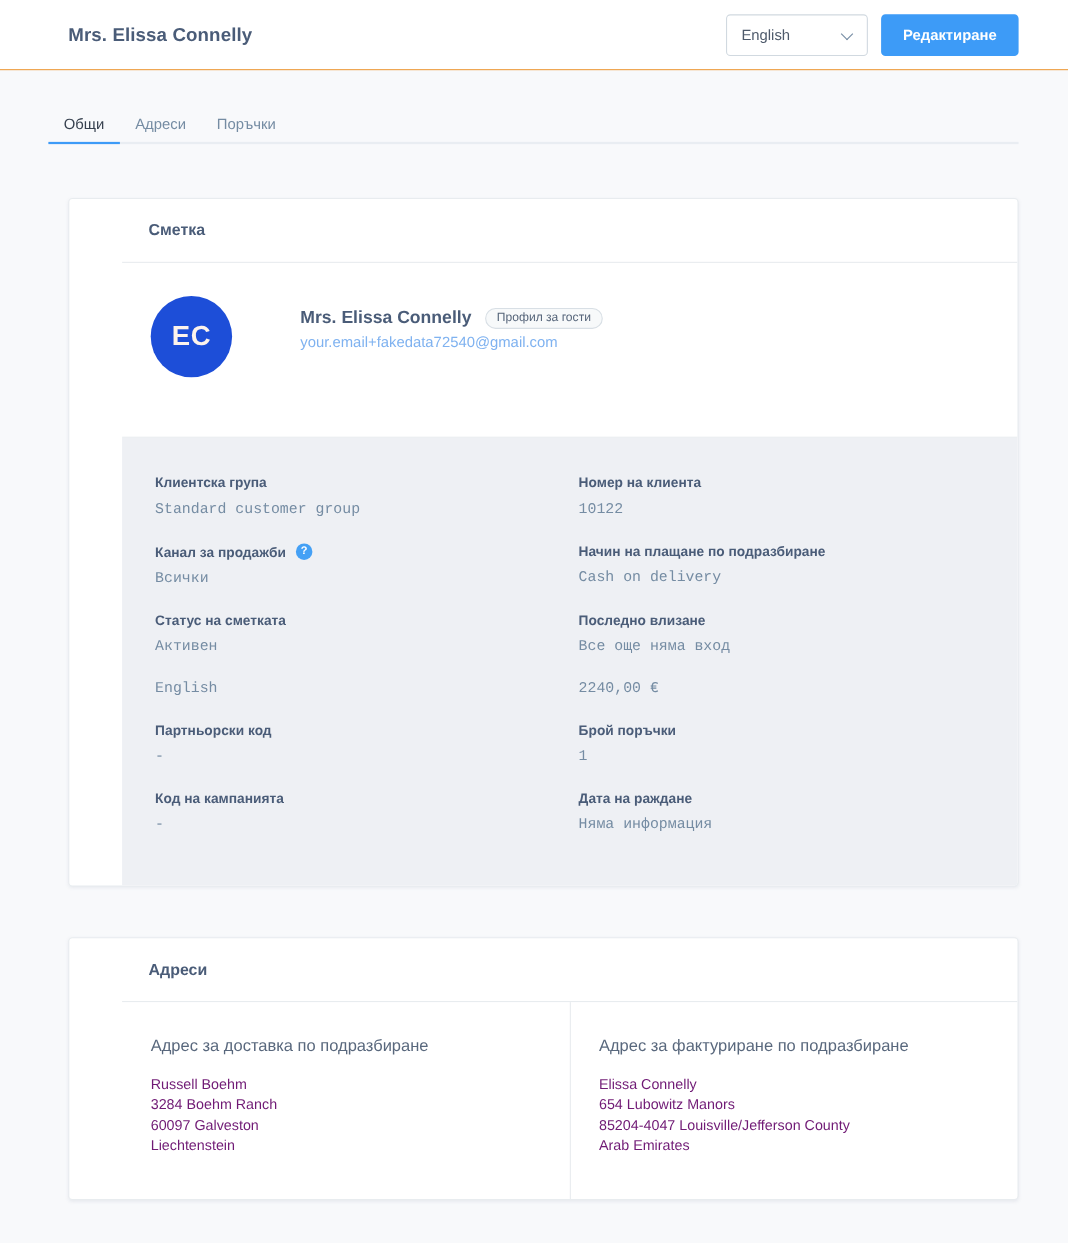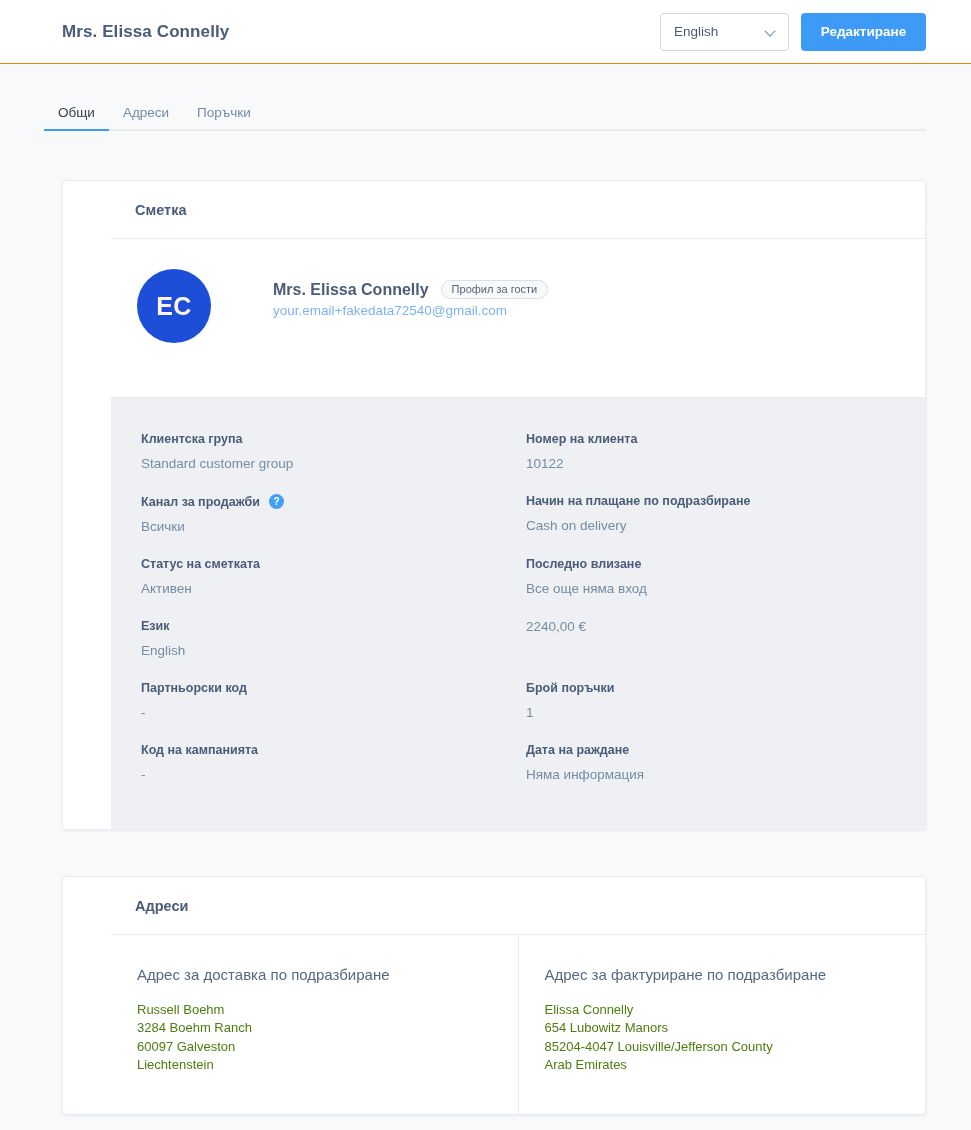--- a/index.html
+++ b/index.html
@@ -179,20 +179,21 @@
     font-weight: bold;
     color: #4a5c78;
     display: flex;
     align-items: center;
     gap: 9px;
     margin-bottom: 10px;
   }
   .detail-value {
     font-size: 13.5px;
     color: #758ca3;
+    font-family: Liberation Mono, monospace;
   }
   .help-icon {
     width: 15px; height: 15px;
     border-radius: 50%;
     background: #44a0f5;
     color: #ffffff;
     font-size: 10px;
     font-weight: bold;
     line-height: 15px;
     text-align: center;
@@ -208,21 +209,21 @@
     padding: 31px 26px 40px 26px;
   }
   .address-col:first-child { border-right: 1px solid #e8ecef; }
   .address-title {
     font-size: 15px;
     color: #59687d;
     margin-bottom: 18px;
   }
   .address-lines {
     font-size: 13px;
-    color: #4d7c0f;
+    color: #701a75;
     line-height: 18.3px;
   }
 </style>
 </head>
 <body>
 
 <div class="page">
 
   <div class="smart-bar">
     <div class="smart-bar-title">Mrs. Elissa Connelly</div>
@@ -291,21 +292,20 @@
           <div class="detail-value">Активен</div>
         </div>
         <div class="detail-field">
           <div class="detail-label">
               <span>Последно влизане</span>
             </div>
           <div class="detail-value">Все още няма вход</div>
         </div>
 
         <div class="detail-field">
-          <div class="detail-label">Език</div>
           <div class="detail-value">English</div>
         </div>
         <div class="detail-field">
           <div class="detail-value">2240,00 €</div>
         </div>
 
         <div class="detail-field">
           <div class="detail-label">Партньорски код</div>
           <div class="detail-value">-</div>
         </div>

